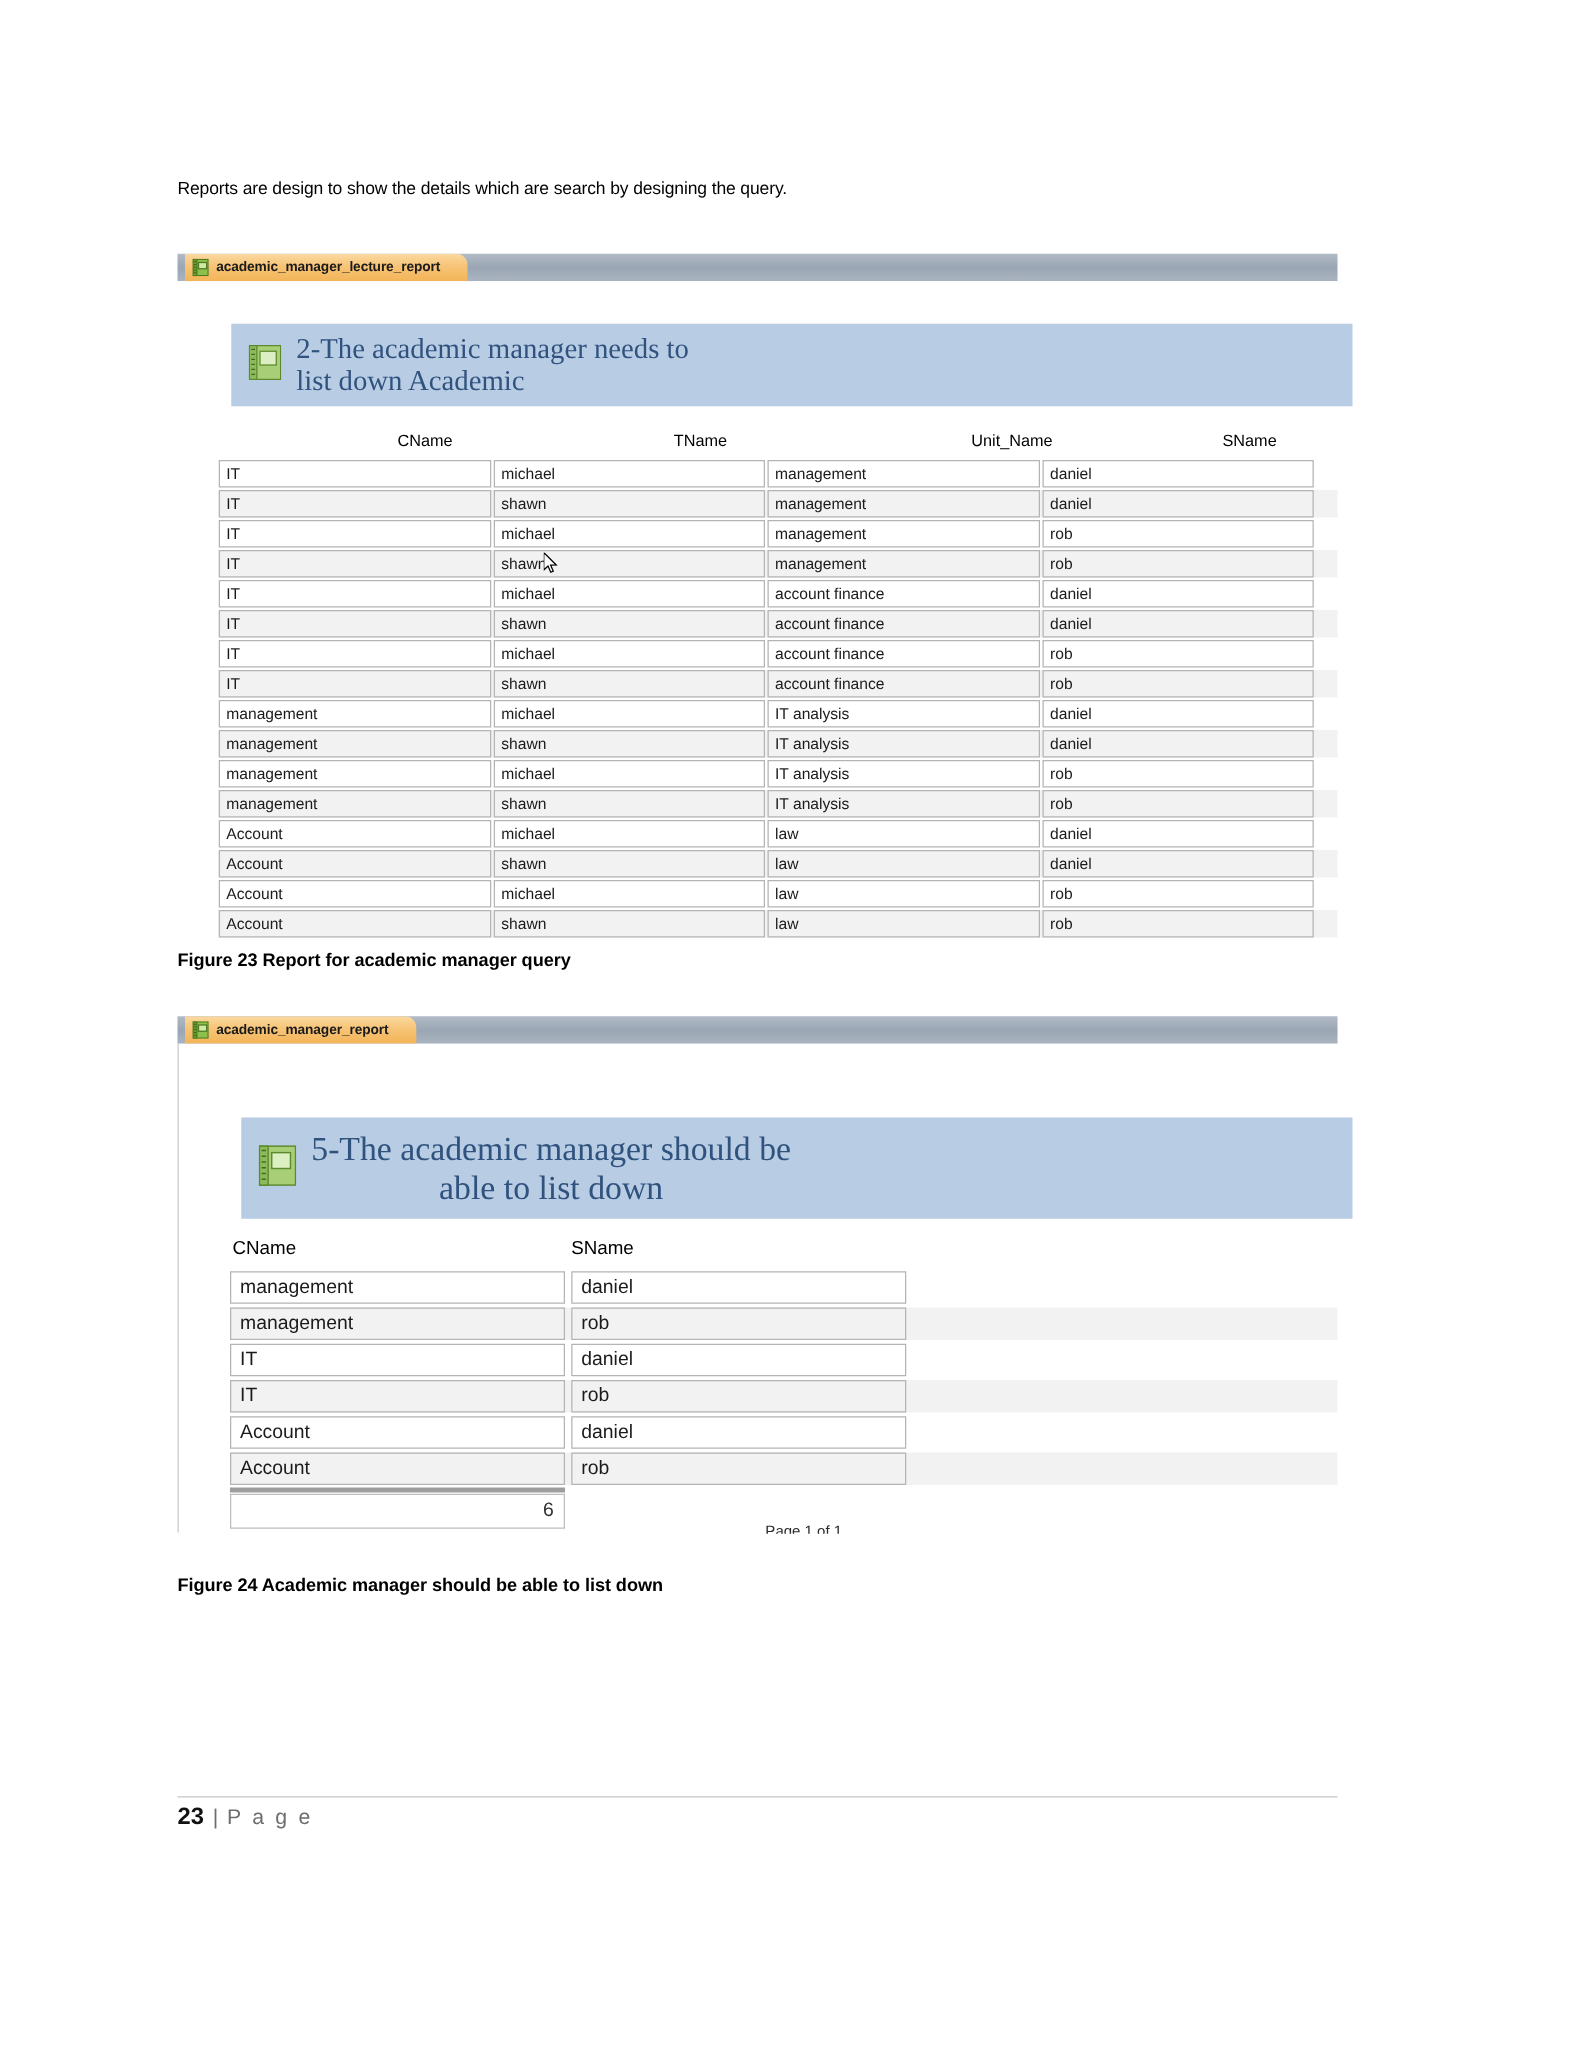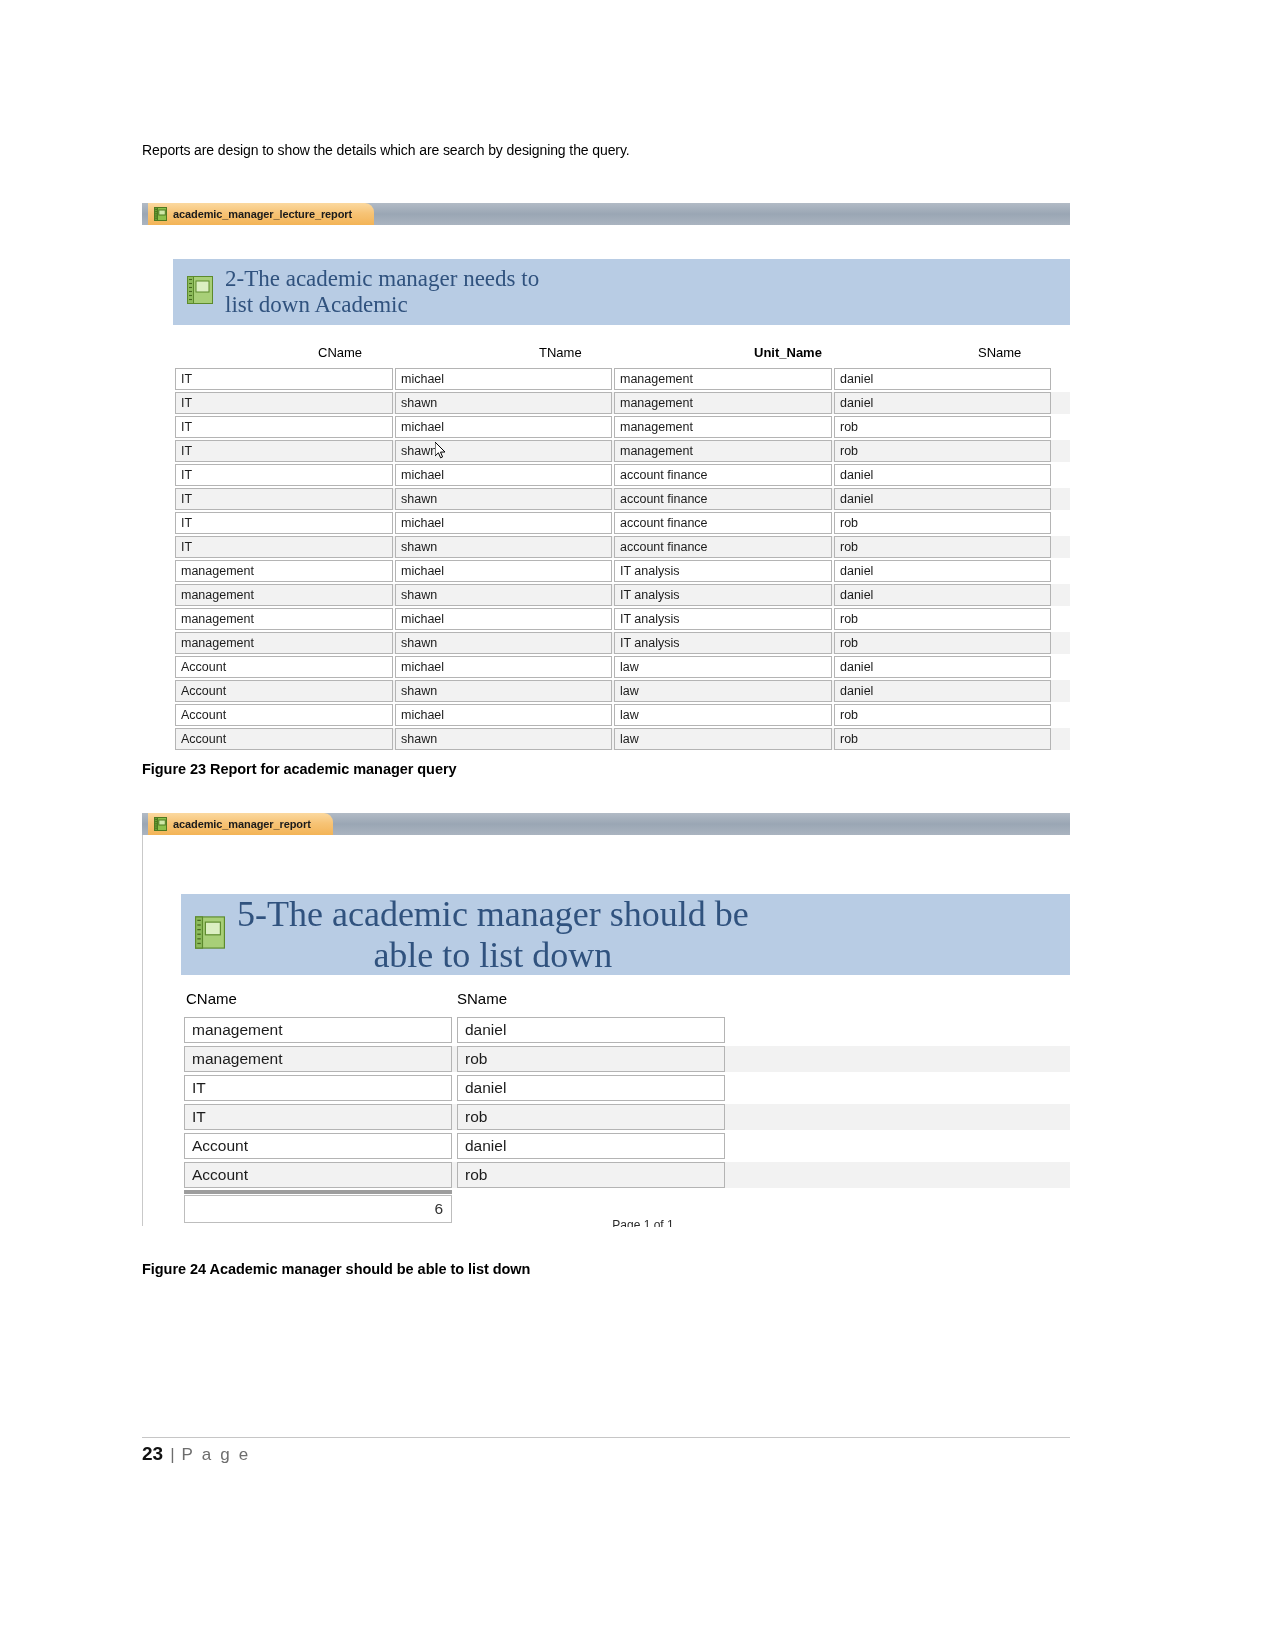--- a/index.html
+++ b/index.html
@@ -86,20 +86,21 @@
     position: relative;
     background: #ffffff;
   }
 
   
   .title-band {
     position: absolute;
     background: #b8cce4;
     display: flex;
     align-items: center;
+    margin-left: 12px;
   }
   .title-icon {
     flex: 0 0 auto;
     margin: 0 12px 0 14px;
   }
   .title-text {
     font-family: "Liberation Serif", serif;
     color: #30527e;
     line-height: 1.12;
     font-weight: normal;
@@ -263,21 +264,21 @@
           </svg>
         </span>
         <span class="title-text" style="font-size:23px;">
           <span>2-The academic manager needs to</span><br>
           <span>list down Academic</span>
         </span>
       </div>
 
       <div class="col-head" style="left:176px; top:120px;">CName</div>
       <div class="col-head" style="left:397px; top:120px;">TName</div>
-      <div class="col-head" style="left:612px; top:120px;font-weight:bold;">Unit_Name</div>
+      <div class="col-head" style="left:635px; top:120px;">Unit_Name</div>
       <div class="col-head" style="left:836px; top:120px;">SName</div>
 
       <div id="r1grid">
           <div class="cell" style="left: 33px; top: 143px; width: 218px; height: 22px;">IT</div>
           <div class="cell" style="left: 253px; top: 143px; width: 217px; height: 22px;">michael</div>
           <div class="cell" style="left: 472px; top: 143px; width: 218px; height: 22px;">management</div>
           <div class="cell" style="left: 692px; top: 143px; width: 217px; height: 22px;">daniel</div>
           <div class="rowstripe" style="left: 33px; top: 167px; width: 895px; height: 22px;"></div>
           <div class="cell alt" style="left: 33px; top: 167px; width: 218px; height: 22px;">IT</div>
           <div class="cell alt" style="left: 253px; top: 167px; width: 217px; height: 22px;">shawn</div>
@@ -391,21 +392,21 @@
             <g stroke="#46691f" stroke-width="1.1">
               <line x1="2" y1="3.5" x2="5" y2="3.5"></line>
               <line x1="2" y1="7.5" x2="5" y2="7.5"></line>
               <line x1="2" y1="11.5" x2="5" y2="11.5"></line>
               <line x1="2" y1="15.5" x2="5" y2="15.5"></line>
               <line x1="2" y1="19.5" x2="5" y2="19.5"></line>
               <line x1="2" y1="23.5" x2="5" y2="23.5"></line>
             </g>
           </svg>
         </span>
-        <span class="title-text" style="font-size:36px;">
+        <span class="title-text" style="font-size:27px;">
           <span>5-The academic manager should be</span><br>
           <span>able to list down</span>
         </span>
       </div>
 
       <div class="col-head" style="left:44px; top:155px; font-size:15px;">CName</div>
       <div class="col-head" style="left:315px; top:155px; font-size:15px;">SName</div>
 
       <div id="r2grid">
           <div class="cell big" style="left: 42px; top: 182px; width: 268px; height: 26px;">management</div>

